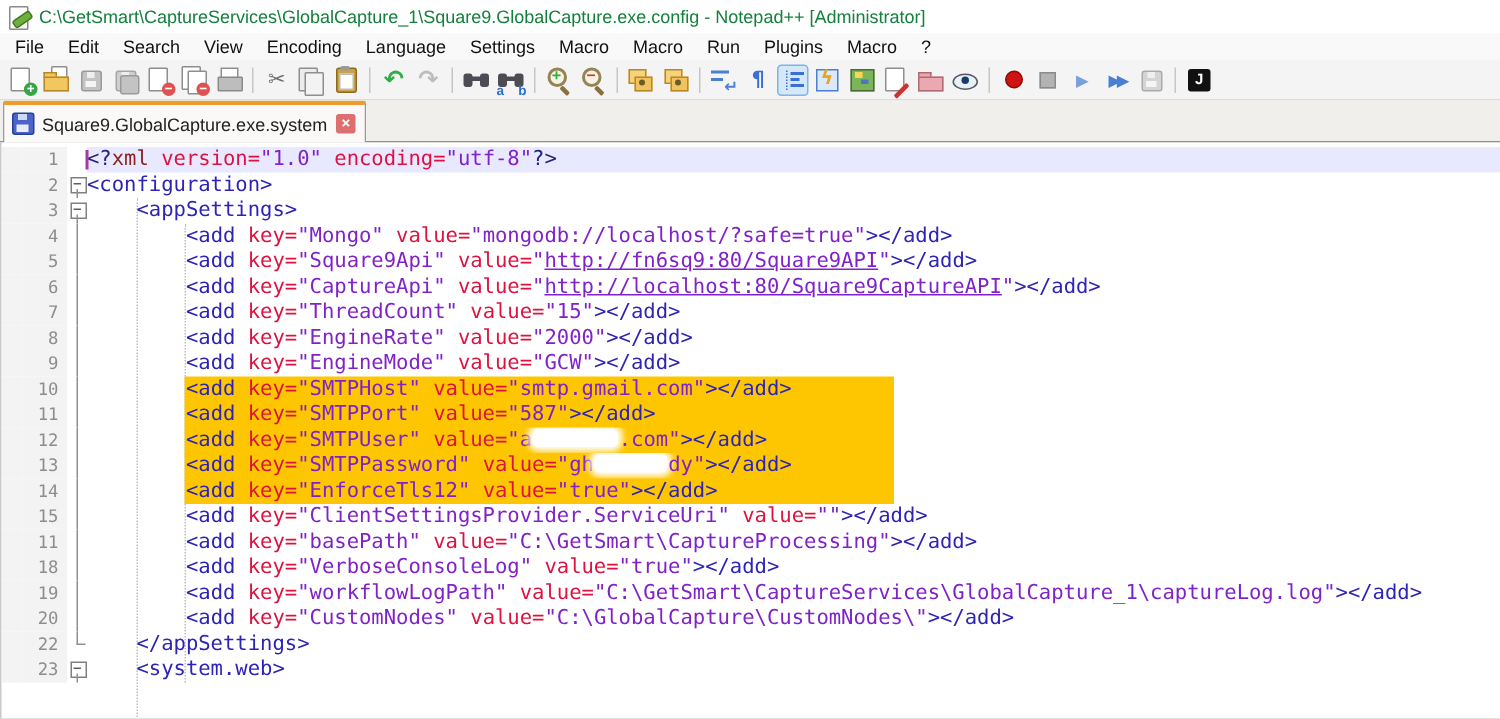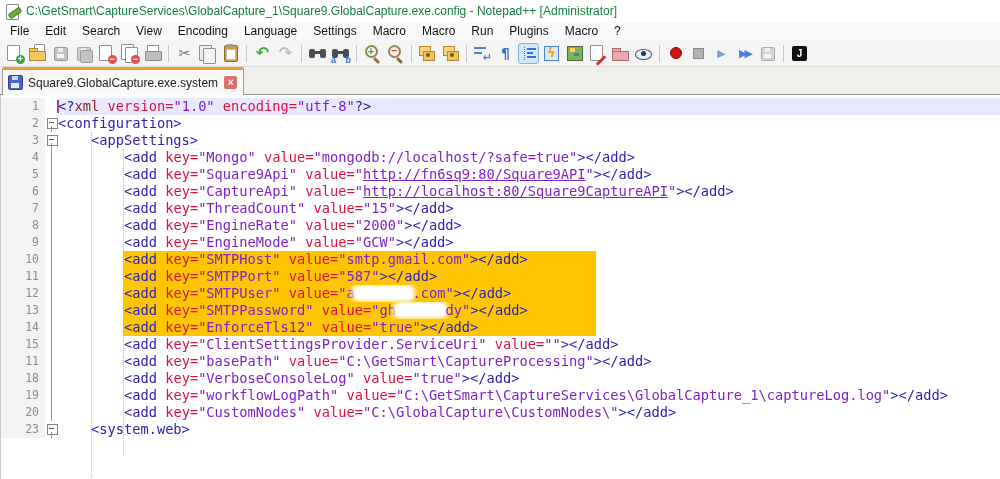--- a/index.html
+++ b/index.html
@@ -360,20 +360,26 @@
           <div class="code"><span class="t-ws">        </span><span class="t-tag">&lt;add</span><span class="t-ws"> </span><span class="t-attr">key=</span><span class="t-val">"workflowLogPath"</span><span class="t-ws"> </span><span class="t-attr">value=</span><span class="t-val">"C:\GetSmart\CaptureServices\GlobalCapture_1\captureLog.log"</span><span class="t-tag">&gt;&lt;/add&gt;</span></div>
         </div>
         <div class="row">
           <div class="bm"></div>
           <div class="num">20</div>
           <div class="fold line"></div>
           <div class="code"><span class="t-ws">        </span><span class="t-tag">&lt;add</span><span class="t-ws"> </span><span class="t-attr">key=</span><span class="t-val">"CustomNodes"</span><span class="t-ws"> </span><span class="t-attr">value=</span><span class="t-val">"C:\GlobalCapture\CustomNodes\"</span><span class="t-tag">&gt;&lt;/add&gt;</span></div>
         </div>
         <div class="row">
           <div class="bm"></div>
+          <div class="num">22</div>
+          <div class="fold end"></div>
+          <div class="code"><span class="t-ws">    </span><span class="t-tag">&lt;/appSettings&gt;</span></div>
+        </div>
+        <div class="row">
+          <div class="bm"></div>
           <div class="num">23</div>
           <div class="fold boxt">
             <span class="fbox"></span>
           </div>
           <div class="code"><span class="t-ws">    </span><span class="t-tag">&lt;system.web&gt;</span></div>
         </div>
       </div>
   </div>
 
 </div>

